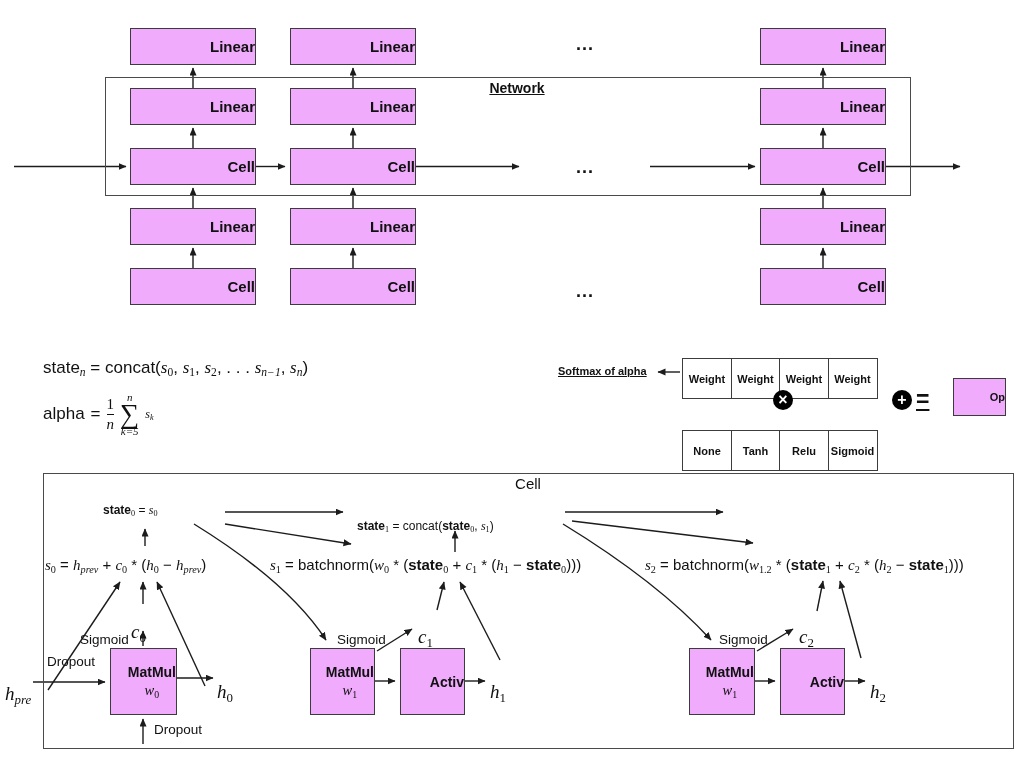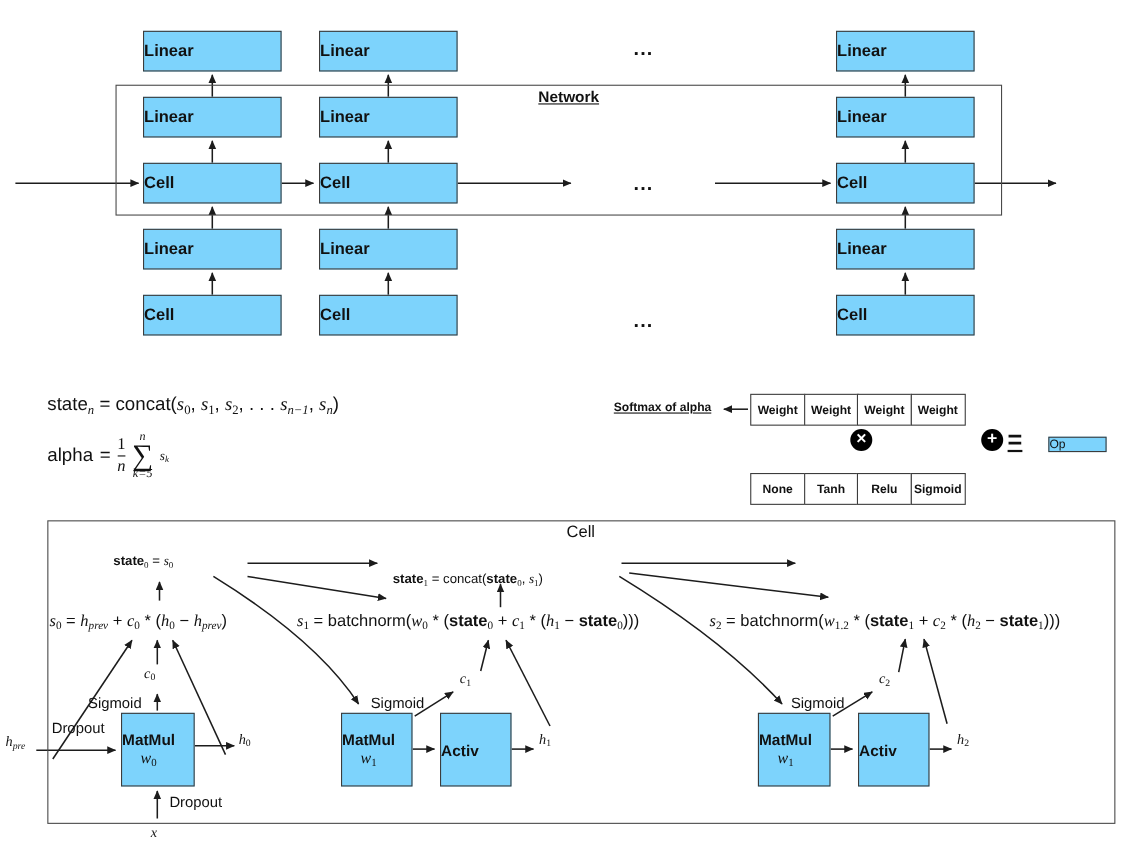--- a/index.html
+++ b/index.html
@@ -1,38 +1,38 @@
 <!DOCTYPE html>
 <html><head>
 <meta charset="utf-8">
 <style>
   html,body{margin:0;padding:0;background:#fff;}
   .stage{position:relative;width:1024px;height:768px;background:#fff;overflow:hidden;
          font-family:"Liberation Sans","DejaVu Sans",sans-serif;color:#111;}
   svg.overlay{position:absolute;left:0;top:0;width:1024px;height:768px;}
-  .box{position:absolute;border:1.5px solid #3c3c3c;background:#7dd3fc;
-       display:flex;align-items:center;justify-content:flex-start;box-sizing:border-box;}
+  .box{position:absolute;border:1.5px solid #3c3c3c;background:#f0abfc;
+       display:flex;align-items:center;justify-content:flex-end;box-sizing:border-box;}
   .nbox{width:126px;height:37px;font-weight:700;font-size:15px;}
   .outline{position:absolute;border:1.5px solid #4a4a4a;box-sizing:border-box;background:transparent;}
   .lbl{position:absolute;white-space:nowrap;line-height:1.15;}
   .bold{font-weight:700;text-decoration:underline;}
   .dots{position:absolute;font-weight:700;font-size:18px;letter-spacing:1px;transform:translateX(-50%);}
   .eq{position:absolute;white-space:nowrap;}
   .eq17{font-size:17px;} .eq16{font-size:12px;} .eq15{font-size:15px;}
   .rt-r{font-family:"Liberation Sans","DejaVu Sans",sans-serif;}
   .rt-b{font-family:"Liberation Sans","DejaVu Sans",sans-serif;font-weight:700;}
   .rt-i{font-family:"Liberation Serif","DejaVu Serif",serif;font-style:italic;}
   .rt-sub{font-family:"Liberation Serif","DejaVu Serif",serif;font-size:0.68em;vertical-align:-0.28em;}
   .rt-isub{font-family:"Liberation Serif","DejaVu Serif",serif;font-style:italic;font-size:0.68em;vertical-align:-0.28em;}
-  .serifv{font-family:"Liberation Serif","DejaVu Serif",serif;font-size:13px;}
+  .serifv{font-family:"Liberation Serif","DejaVu Serif",serif;font-size:19px;margin-top:16px;}
   .opbox-inner{display:flex;flex-direction:column;align-items:center;gap:2px;}
   .opbox-inner .t1{font-weight:700;font-size:14px;}
   .opbox-inner .t2{font-family:"Liberation Serif",serif;font-size:14.5px;}
   .mixer-row{position:absolute;display:flex;}
-  .mbox{width:50px;height:29px;border:1.5px solid #3c3c3c;margin-left:-1.5px;background:#fff;
+  .mbox{width:50px;height:41px;border:1.5px solid #3c3c3c;margin-left:-1.5px;background:#fff;
         display:flex;align-items:center;justify-content:center;font-weight:700;font-size:11px;box-sizing:border-box;}
   .mbox:first-child{margin-left:0;}
   .circle-op{position:absolute;width:20px;height:20px;border-radius:50%;background:#000;color:#fff;
              display:flex;align-items:center;justify-content:center;font-weight:700;line-height:1;}
   .eq-output{position:absolute;left:43px;top:392px;display:flex;align-items:center;gap:6px;font-size:17px;}
   .frac{display:inline-flex;flex-direction:column;align-items:center;line-height:1;
         font-family:"Liberation Serif","DejaVu Serif",serif;}
   .frac .bar{width:100%;height:1.3px;background:#111;margin:2px 0;}
   .frac .num{font-size:15px;} .frac .den{font-size:15px;font-style:italic;}
   .sigma-wrap{display:inline-flex;flex-direction:column;align-items:center;line-height:1;
@@ -214,21 +214,21 @@
       </div>
     <div class="mbox">
         <span>Sigmoid</span>
       </div>
   </div>
 
   <div class="circle-op" style="left:892px;top:390px;font-size:16px;">
       <span>+</span>
     </div>
   <div class="lbl bold" style="left:916px;top:386px;font-size:23px;">=</div>
-  <div class="box" style="left:953px;top:397px;width:53px;height:14px;font-weight:400;font-size:11px;">
+  <div class="box" style="left:953px;top:378px;width:53px;height:38px;font-weight:700;font-size:11px;">
       <span>Op</span>
     </div>
 
   <div class="outline" style="left:43px;top:473px;width:971px;height:276px;"></div>
   <div class="lbl" style="left:528px;top:475px;transform:translateX(-50%);font-size:15px;">Cell</div>
 
   <div class="eq eq16" style="left:103px;top:503px;"><span class="rt-b">state</span><span class="rt-sub">0</span><span class="rt-r"> = </span><span class="rt-i">s</span><span class="rt-sub">0</span></div>
   <div class="eq eq16" style="left:357px;top:519px;"><span class="rt-b">state</span><span class="rt-sub">1</span><span class="rt-r"> = concat(</span><span class="rt-b">state</span><span class="rt-sub">0</span><span class="rt-r">, </span><span class="rt-i">s</span><span class="rt-sub">1</span><span class="rt-r">)</span></div>
 
   <div class="eq eq15" style="left:45px;top:556px;"><span class="rt-i">s</span><span class="rt-sub">0</span><span class="rt-r"> = </span><span class="rt-i">h</span><span class="rt-isub">prev</span><span class="rt-r"> + </span><span class="rt-i">c</span><span class="rt-sub">0</span><span class="rt-r"> * (</span><span class="rt-i">h</span><span class="rt-sub">0</span><span class="rt-r"> − </span><span class="rt-i">h</span><span class="rt-isub">prev</span><span class="rt-r">)</span></div>

